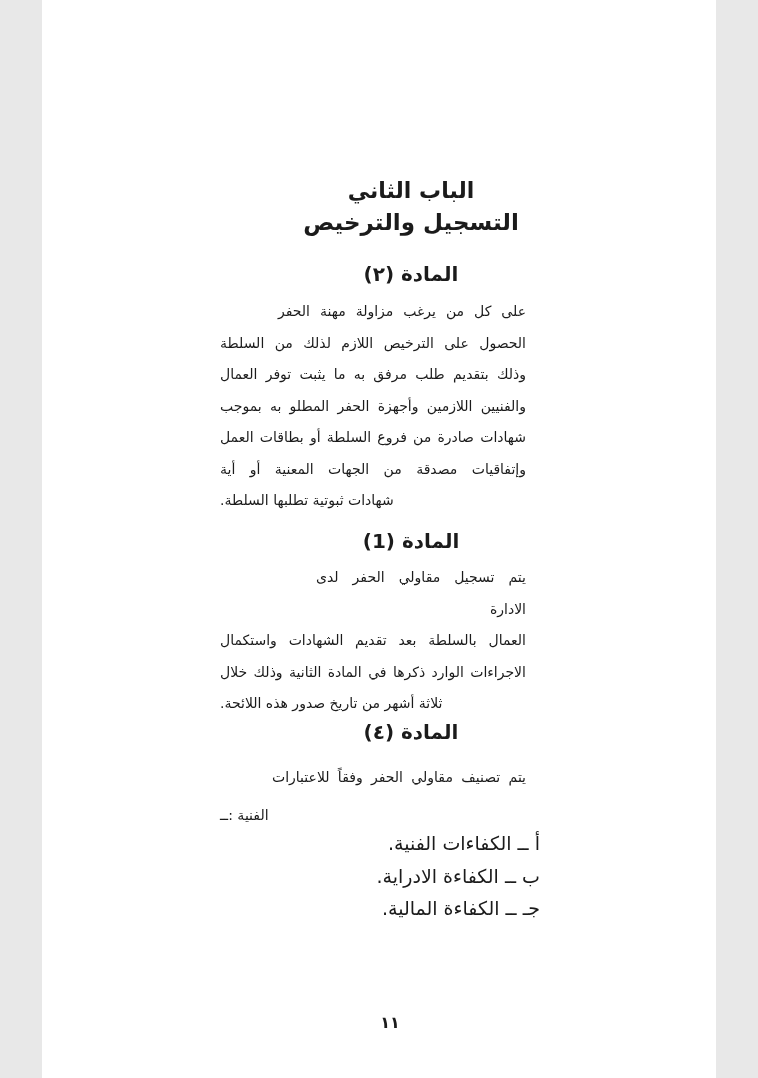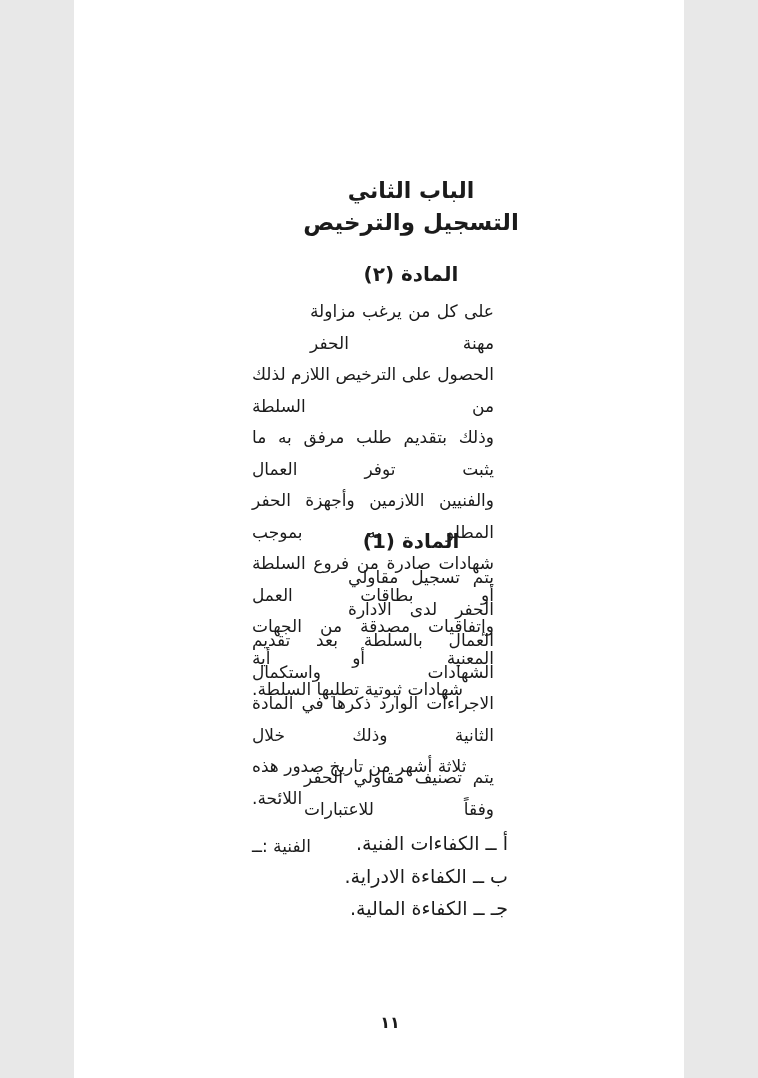--- a/index.html
+++ b/index.html
@@ -2,21 +2,21 @@
 <html lang="ar"><head>
 <meta charset="utf-8">
 <style>
   html, body {
     margin: 0;
     padding: 0;
     background: #e8e8e8;
   }
   .page {
     position: relative;
-    width: 610px;
+    width: 674px;
     height: 1078px;
     margin: 0 auto;
     background: #ffffff;
     font-family: "DejaVu Sans", sans-serif;
     color: #1b1b1b;
     direction: rtl;
     overflow: hidden;
   }
   .center-head {
     position: absolute;
@@ -30,21 +30,21 @@
   .title-section { top: 209px; font-size: 23px; }
   .article-heading { font-size: 20px; }
   .h-art2 { top: 262px; }
   .h-art3 { top: 529px; }
   .h-art4 { top: 720px; }
 
   .para {
     position: absolute;
     left: 178px;
     right: 190px;
-    font-size: 17px;
+    font-size: 14px;
     line-height: 31.5px;
   }
   .p-art2 { top: 296px; }
   .p-art3 { top: 562px; }
   .p-art4 { top: 762px; }
 
   .line { display: block; }
   .j { text-align: justify; text-align-last: justify; }
   .r { text-align: left; }
   .ind-a { margin-left: 58px; }   
@@ -92,20 +92,21 @@
 
   <div class="center-head article-heading h-art3">المادة (1)</div>
 
   <div class="para p-art3">
     <span class="line j ind-b">يتم تسجيل مقاولي الحفر لدى الادارة</span>
     <span class="line j">العمال بالسلطة بعد تقديم الشهادات واستكمال</span>
     <span class="line j">الاجراءات الوارد ذكرها في المادة الثانية وذلك خلال</span>
     <span class="line r">ثلاثة أشهر من تاريخ صدور هذه اللائحة.</span>
   </div>
 
+  <div class="center-head article-heading h-art4">المادة (٤)</div>
 
   <div class="para p-art4">
     <span class="line j ind-c">يتم تصنيف مقاولي الحفر وفقاً للاعتبارات</span>
     <span class="line r lead-out">الفنية :ــ</span>
   </div>
 
   <div class="list">
     <span class="line">أ ــ الكفاءات الفنية.</span>
     <span class="line">ب ــ الكفاءة الادراية.</span>
     <span class="line">جـ ــ الكفاءة المالية.</span>

